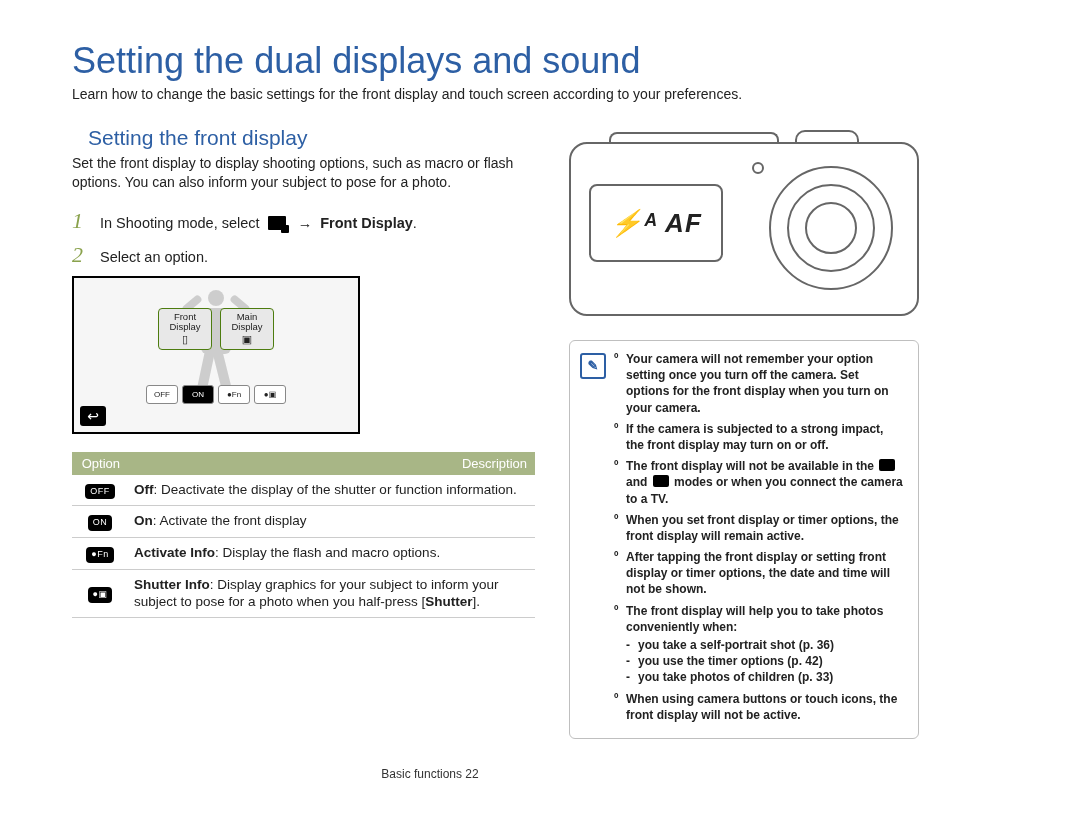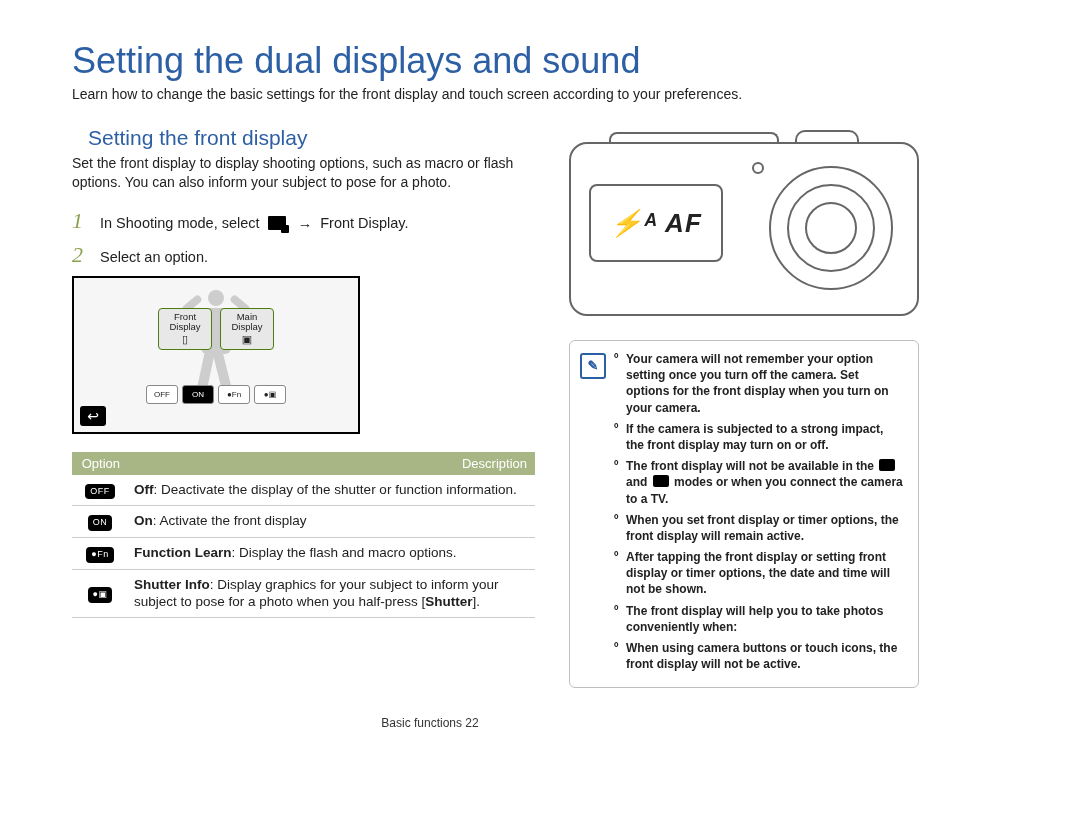--- a/index.html
+++ b/index.html
@@ -54,21 +54,21 @@
     font-size: 14.5px;
     margin: 6px 0 8px 0;
   }
   .step-num {
     font-family: Georgia, serif;
     font-style: italic;
     font-size: 22px;
     color: #8aa24d;
     width: 18px;
   }
-  .step .bold { font-weight: normal; }
+  .step .bold { font-weight: bold; }
   .menu-icon {
     display: inline-block;
     width: 18px;
     height: 14px;
     background: #000;
     vertical-align: -2px;
     position: relative;
     border-radius: 1px;
     margin: 0 4px;
   }
@@ -419,21 +419,21 @@
           <tr>
             <td><span class="chip">OFF</span></td>
             <td class="desc-row"><span class="bold">Off</span><span>: Deactivate the display of the shutter or function information.</span></td>
           </tr>
           <tr>
             <td><span class="chip">ON</span></td>
             <td class="desc-row"><span class="bold">On</span><span>: Activate the front display</span></td>
           </tr>
           <tr>
             <td><span class="chip">●Fn</span></td>
-            <td class="desc-row"><span class="bold">Function Learn</span><span>: Display the ﬂash and macro options.</span></td>
+            <td class="desc-row"><span class="bold">Activate Info</span><span>: Display the ﬂash and macro options.</span></td>
           </tr>
           <tr>
             <td><span class="chip">●▣</span></td>
             <td class="desc-row"><span class="bold">Shutter Info</span><span>: Display graphics for your subject to inform your subject to pose for a photo when you half-press [</span><span class="bold">Shutter</span><span>].</span></td>
           </tr>
         </tbody>
       </table>
     </div>
 
     <div class="col-right">
@@ -452,20 +452,25 @@
         <ul>
           <li>Your camera will not remember your option setting once you turn off the camera. Set options for the front display when you turn on your camera.</li>
           <li>If the camera is subjected to a strong impact, the front display may turn on or off.</li>
           <li>
             The front display will not be available in the <span class="mode-icon"></span> and <span class="mode-icon"></span> modes or when you connect the camera to a TV.
           </li>
           <li>When you set front display or timer options, the front display will remain active.</li>
           <li>After tapping the front display or setting front display or timer options, the date and time will not be shown.</li>
           <li>
             <span>The front display will help you to take photos conveniently when:</span>
+            <ul>
+              <li>you take a self-portrait shot (p. 36)</li>
+              <li>you use the timer options (p. 42)</li>
+              <li>you take photos of children (p. 33)</li>
+            </ul>
           </li>
           <li>When using camera buttons or touch icons, the front display will not be active.</li>
         </ul>
       </div>
     </div>
   </div>
 
   <div class="footer">
     <span>Basic functions</span>&nbsp;<span>22</span>
   </div>

